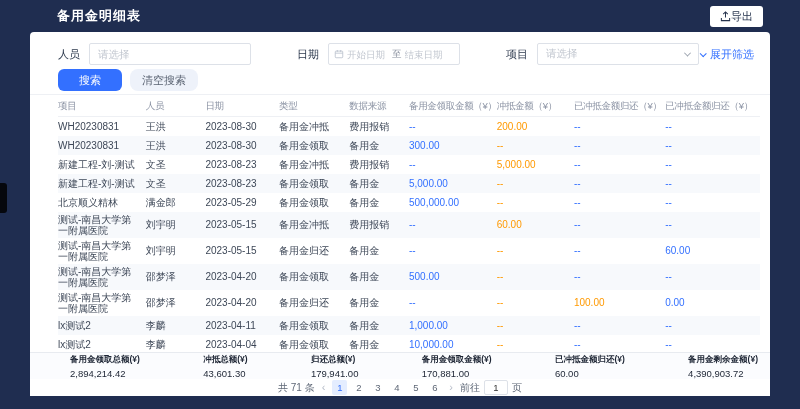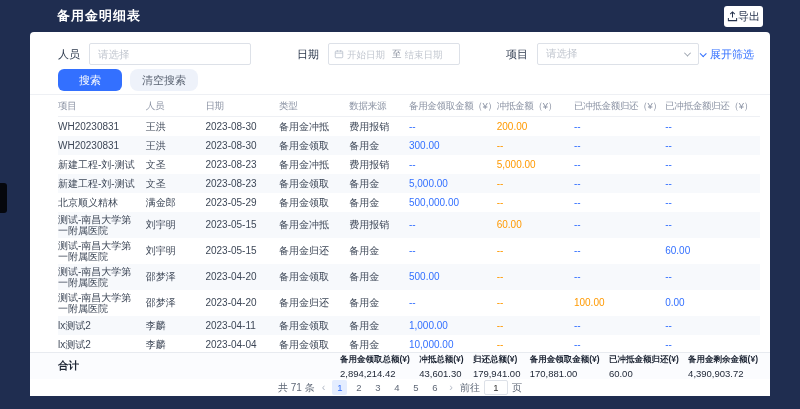--- a/index.html
+++ b/index.html
@@ -3,21 +3,21 @@
 <meta charset="utf-8">
 <style>
   * { margin:0; padding:0; box-sizing:border-box; }
   html,body { width:800px; height:409px; overflow:hidden; }
   body { font-family:"Liberation Sans", sans-serif; }
   .page { width:800px; height:409px; background:#1f2d50; position:relative; }
 
   .topbar { height:32px; display:flex; align-items:center; padding:0 37px 0 57px; }
   .page-title { color:#ffffff; font-size:13px; font-weight:bold; letter-spacing:1px; }
   .export-btn { margin-left:auto; height:21px; background:#ffffff; border:none; border-radius:3px;
-    display:flex; align-items:center; gap:0; padding:0 3px; font-size:11px; color:#26334d; cursor:pointer; }
+    display:flex; align-items:center; gap:0; padding:0 10px; font-size:11px; color:#26334d; cursor:pointer; }
 
   .sidebar-handle { position:absolute; left:0; top:183px; width:7px; height:30px; background:#05070d;
     border-radius:0 3px 3px 0; cursor:pointer; }
 
   .card { margin:0 30px; height:364px; background:#ffffff; border-radius:4px 4px 0 0; overflow:hidden; }
 
   .filters { height:34px; padding:10px 16px 0 28px; display:flex; align-items:center; }
   .f-item { display:flex; align-items:center; }
   .f-item + .f-item { margin-left:46px; }
   .f-label { font-size:11px; color:#2e3a4e; margin-right:9px; white-space:nowrap; }
@@ -276,21 +276,20 @@
               <td class="blue">10,000.00</td>
               <td class="orange">--</td>
               <td class="blue">--</td>
               <td class="blue">--</td>
             </tr>
           </tbody>
       </table>
     </div>
 
     <div class="summary">
-      <div class="sum-label">合计</div>
       <div class="sum-items" id="sum-items">
           <div class="sum-item">
             <div class="lb">备用金领取总额(¥)</div>
             <div class="vl">2,894,214.42</div>
           </div>
           <div class="sum-item">
             <div class="lb">冲抵总额(¥)</div>
             <div class="vl">43,601.30</div>
           </div>
           <div class="sum-item">

